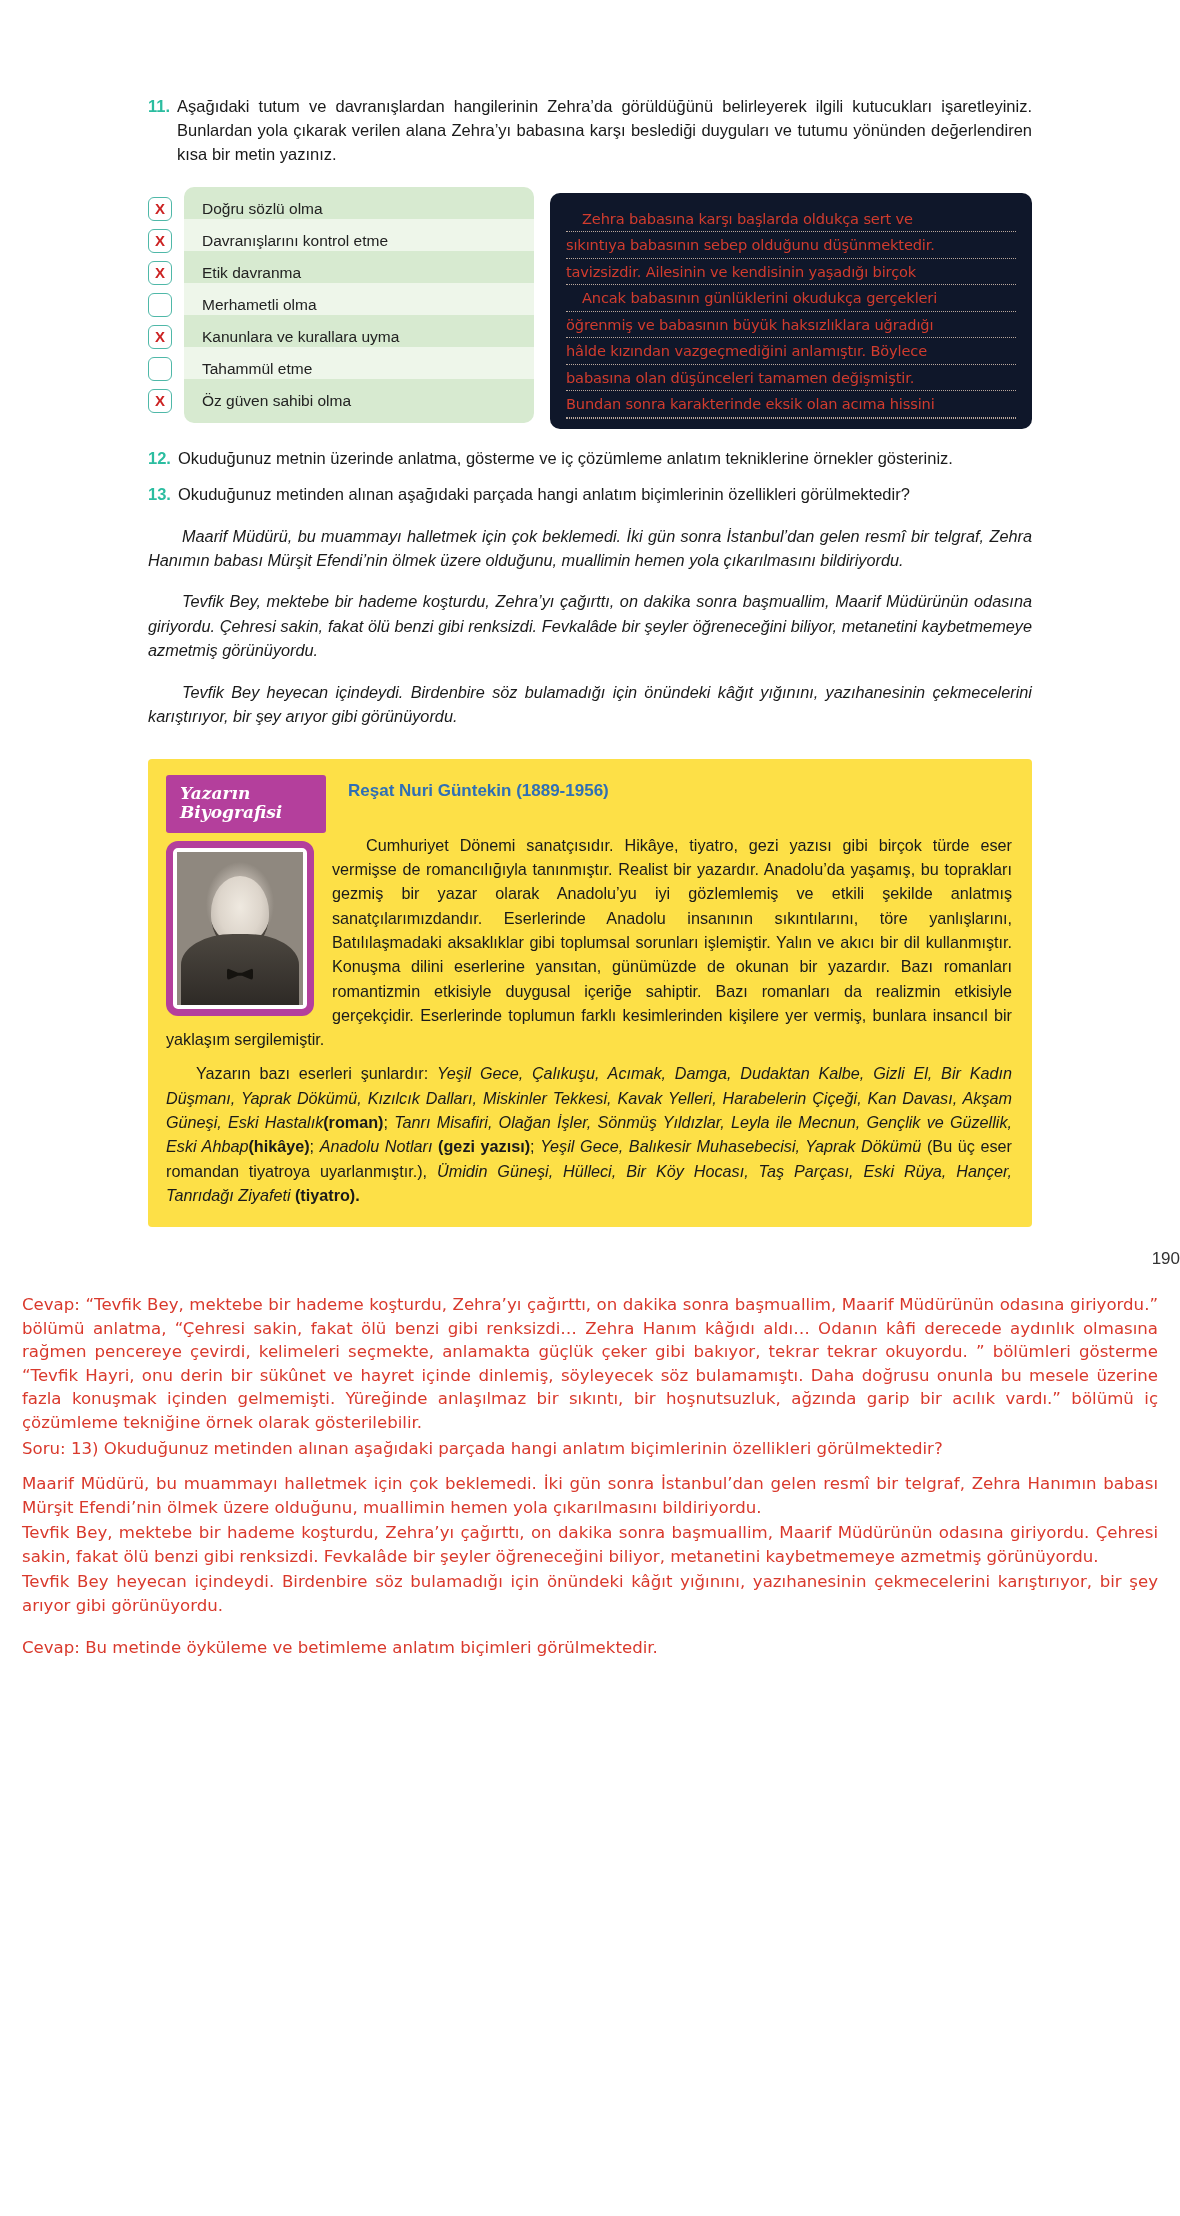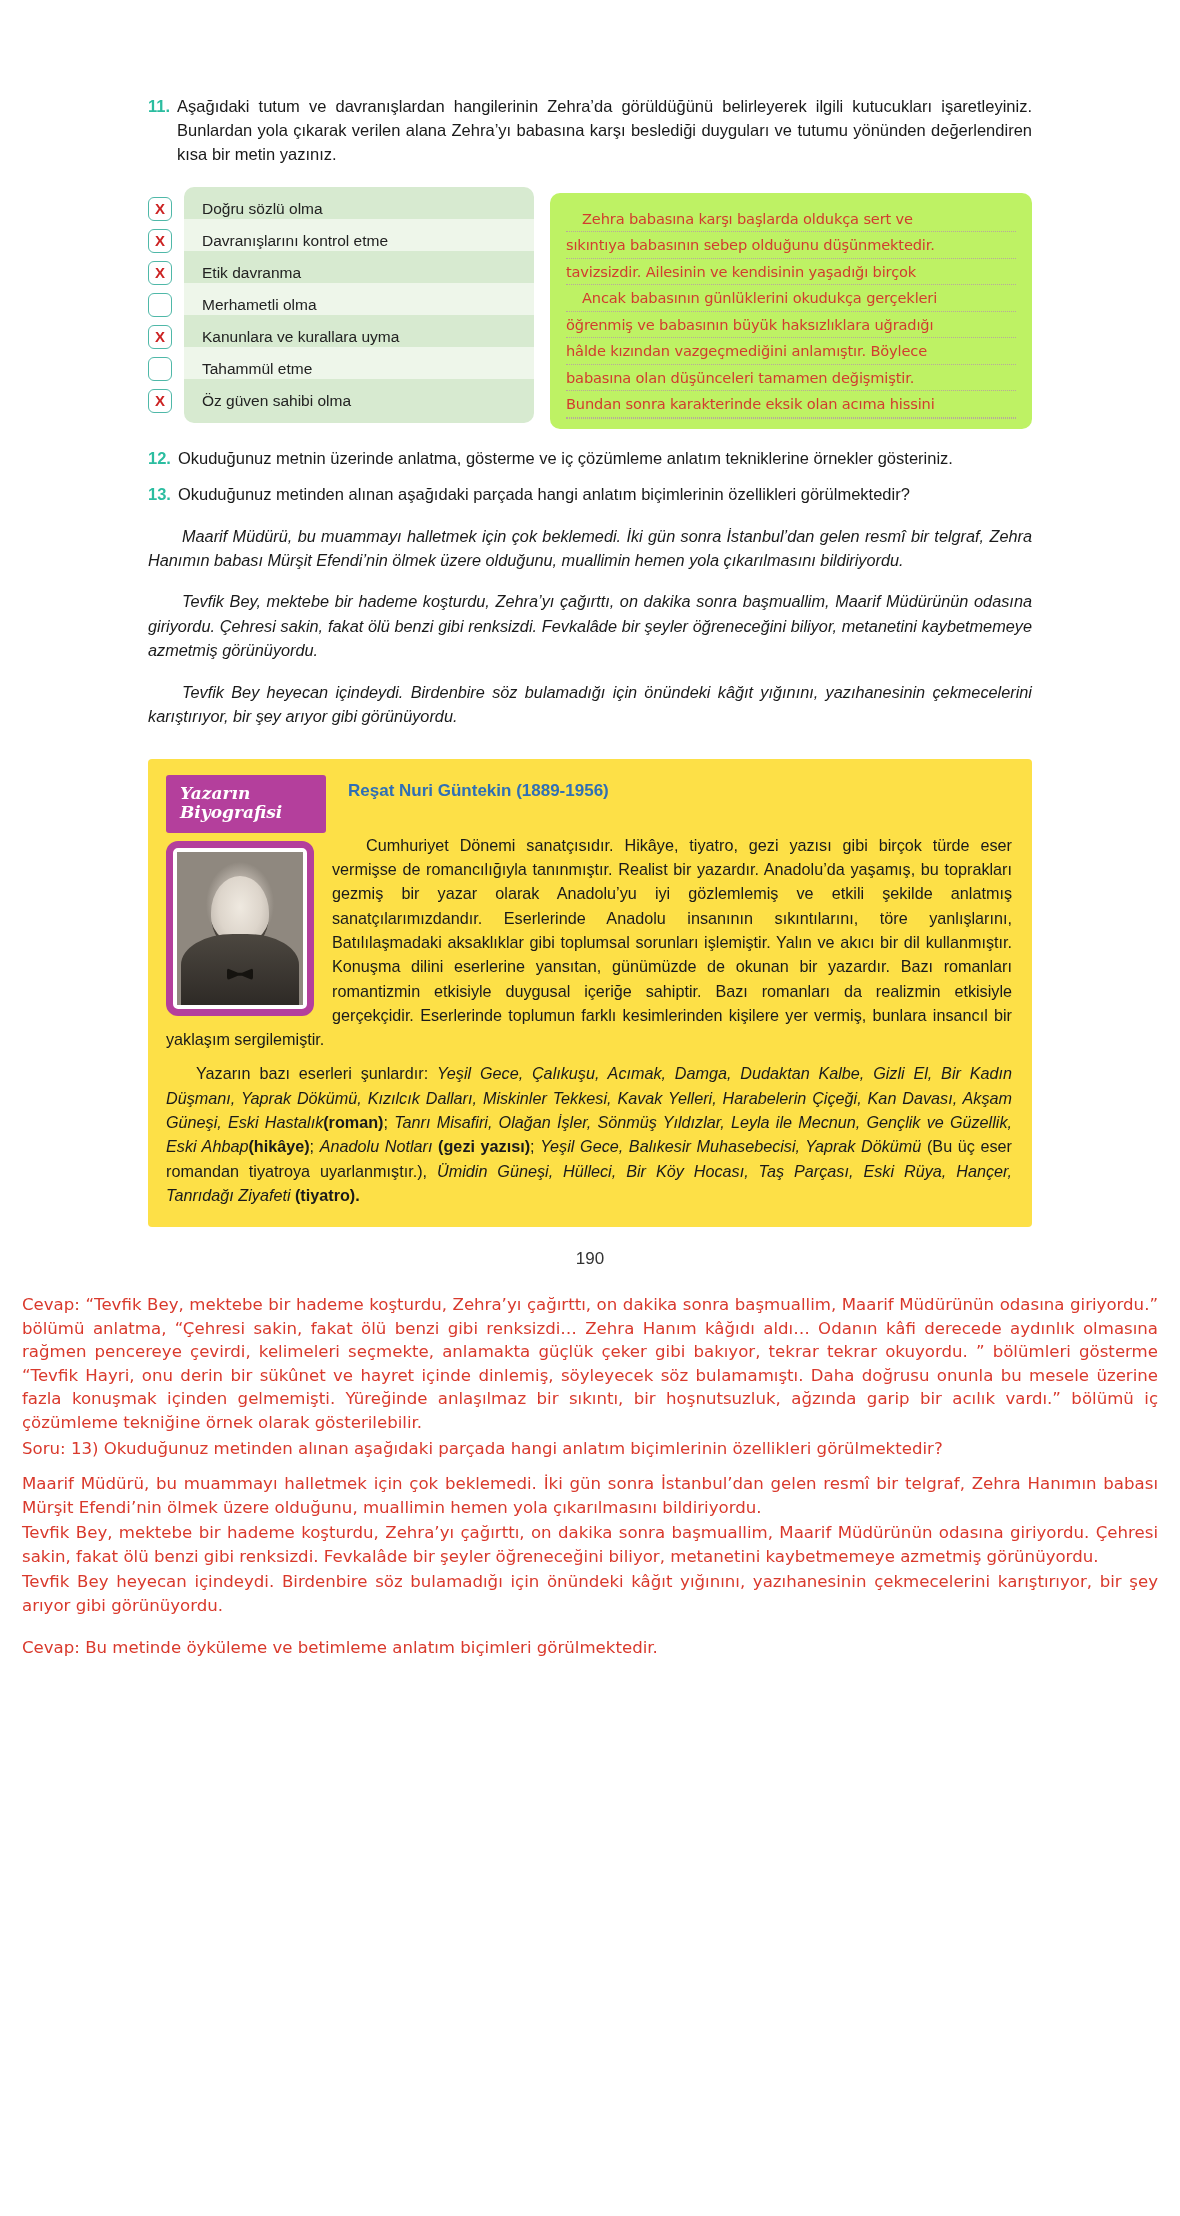--- a/index.html
+++ b/index.html
@@ -83,21 +83,21 @@
     font-size: 15.5px;
     color: #222;
   }
   .chk-row:nth-child(odd) .chk-label-wrap { background: #d7ead0; }
   .chk-row:nth-child(even) .chk-label-wrap { background: #eef6ea; }
   .chk-row:first-child .chk-label-wrap { border-radius: 10px 10px 0 0; }
   .chk-row:last-child .chk-label-wrap { border-radius: 0 0 10px 10px; }
 
   .answerbox {
     flex: 1 1 auto;
-    background: #bef264;
+    background: #0f172a;
     border-radius: 10px;
     padding: 13px 16px 10px 16px;
     position: relative;
   }
   .ans-line {
     color: #d23c2e;
     font-size: 14.6px;
     line-height: 25.5px;
     border-bottom: 1.6px dotted #b9a79c;
     white-space: nowrap;
@@ -215,21 +215,21 @@
     font-size: 16.2px;
     line-height: 1.5;
     text-align: justify;
     text-indent: 30px;
     margin-top: 10px;
   }
   .bio-works i { font-style: italic; }
   .bio-works b { font-weight: bold; font-style: normal; }
 
   .pagenum {
-    text-align: center;
+    text-align: right;
     font-size: 17px;
     color: #333;
     margin-top: 22px;
   }
 
   
   .notes {
     padding: 14px 22px 26px 22px;
     color: #d9392c;
     font-size: 16.6px;

